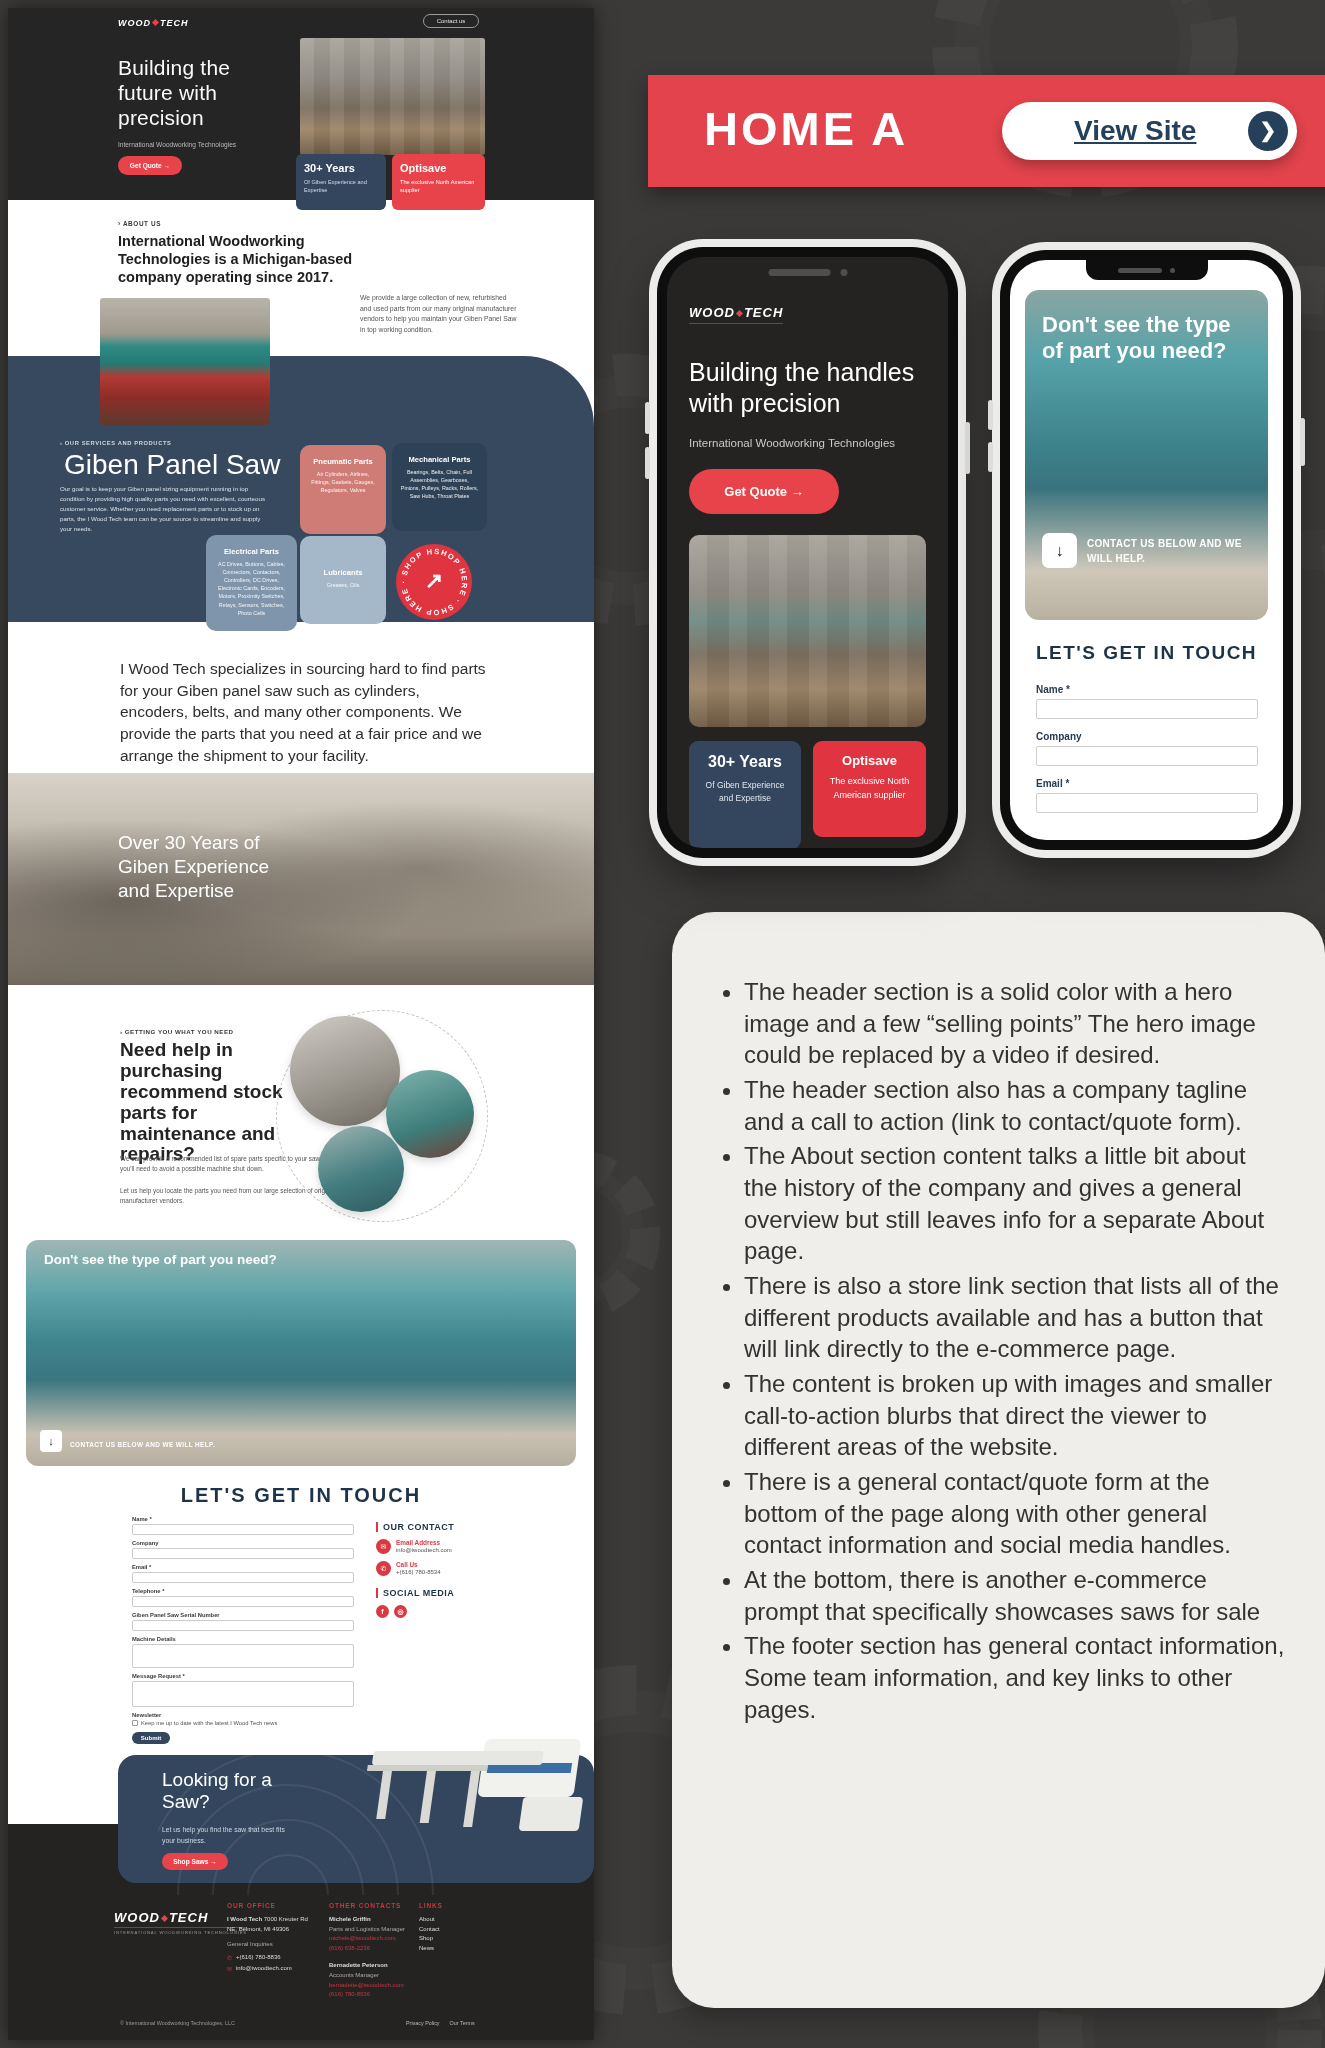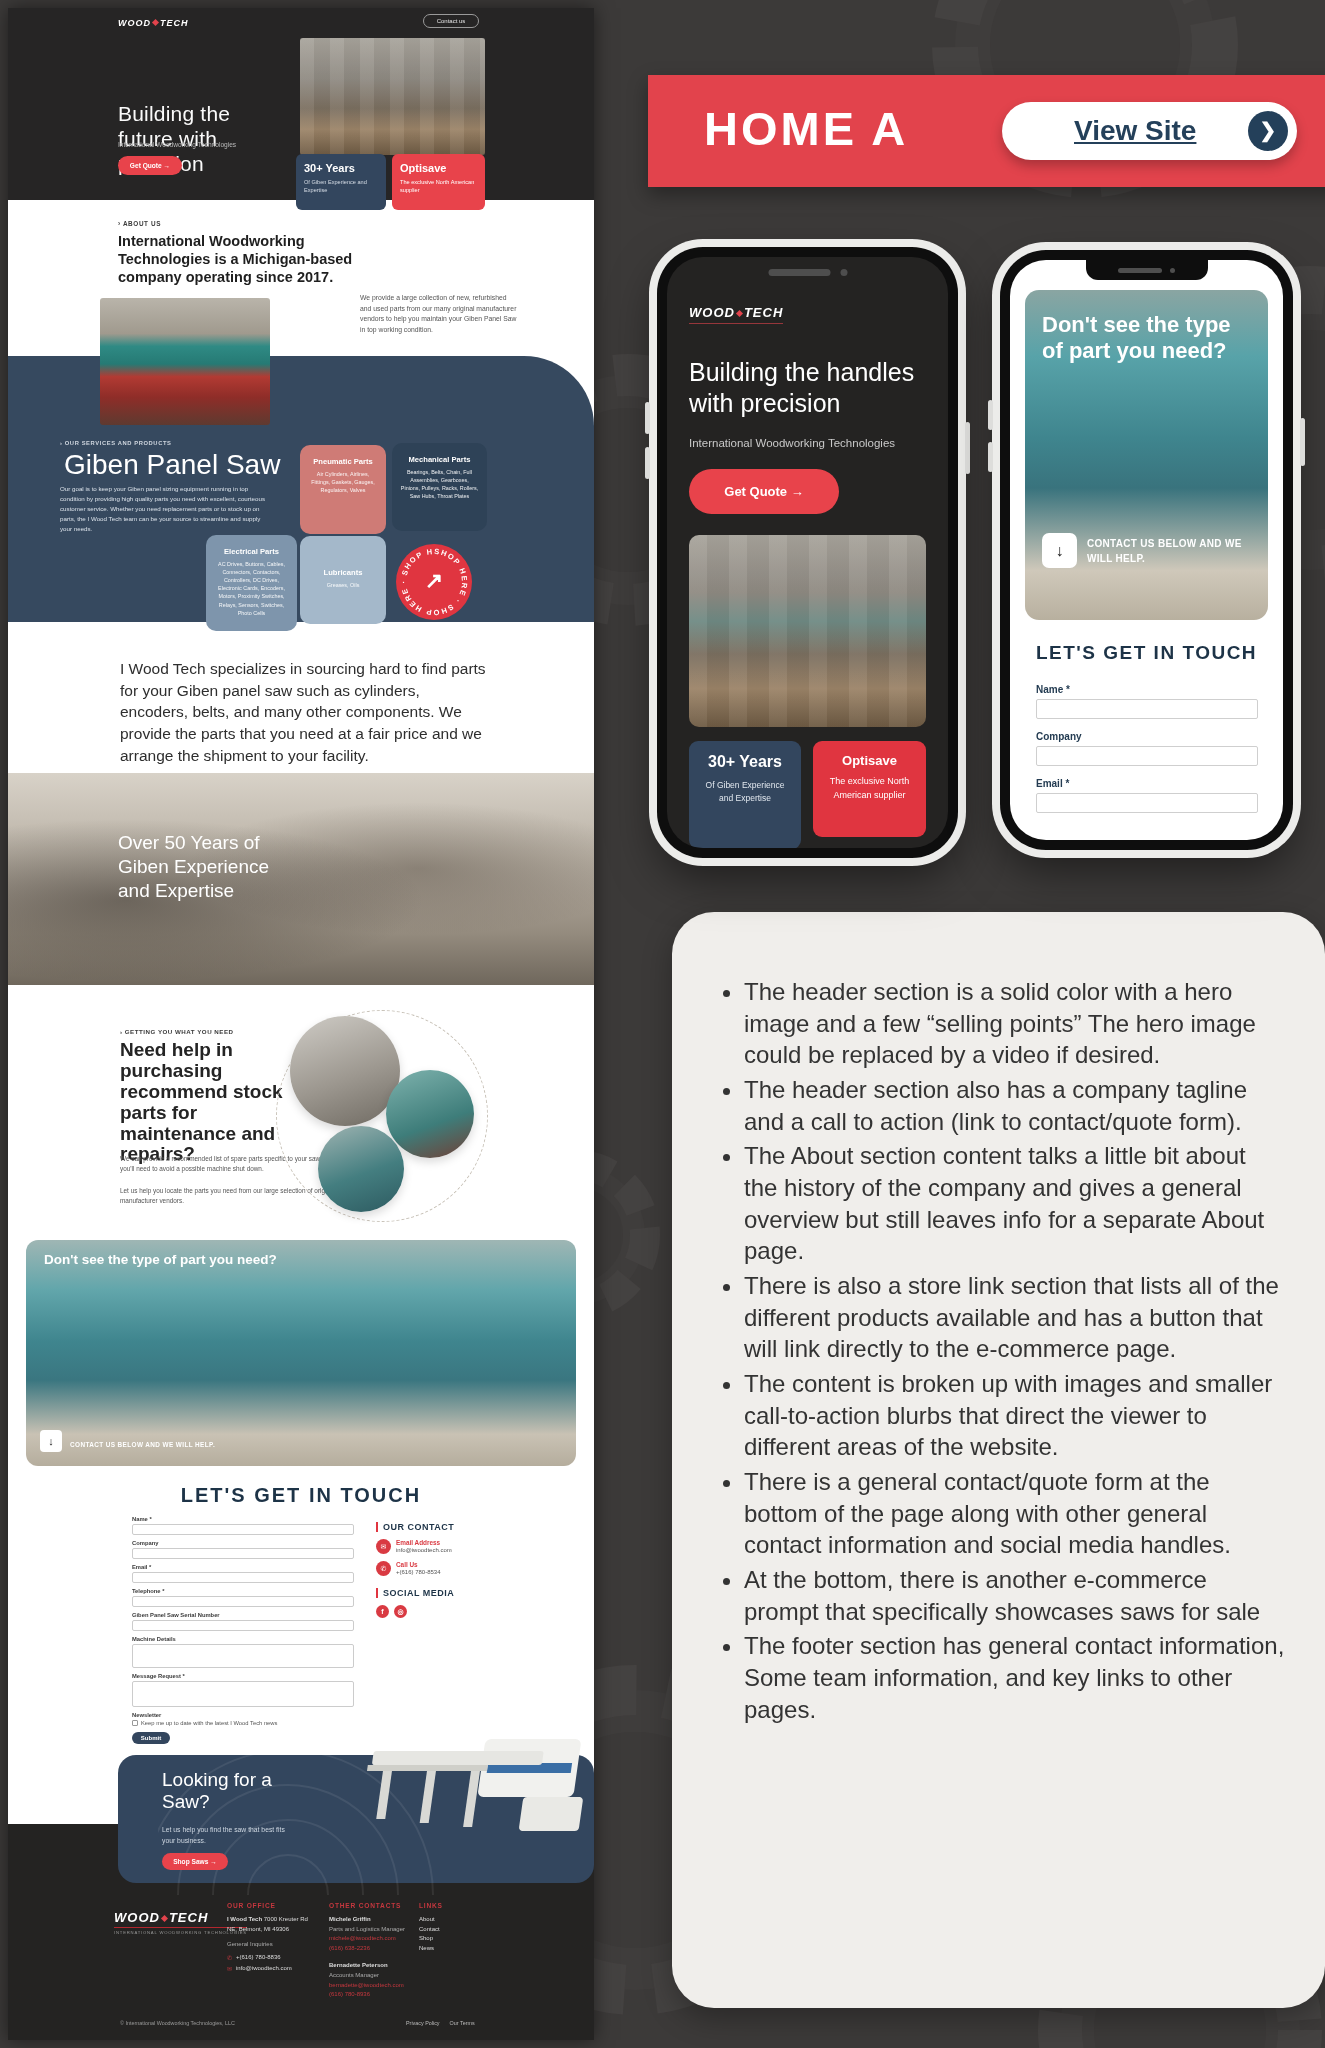--- a/index.html
+++ b/index.html
@@ -6,21 +6,21 @@
   *{box-sizing:border-box;font-family:"Liberation Sans",sans-serif;}
   #stage{position:relative;width:1325px;height:2048px;background:#3c3a39;overflow:hidden;margin:0 auto;}
   #gears{position:absolute;inset:0;z-index:0;}
 
   
   #site{position:absolute;left:8px;top:8px;width:586px;height:2032px;background:#fff;z-index:2;overflow:hidden;box-shadow:0 0 18px rgba(0,0,0,.5);}
   .s-hero{position:absolute;left:0;top:0;width:586px;height:192px;background:#262525;}
   .s-logo{position:absolute;left:110px;top:10px;color:#fff;font-size:9px;font-weight:bold;font-style:italic;letter-spacing:1px;}
   .saw-sq{display:inline-block;width:5px;height:5px;background:#e2434c;transform:rotate(45deg);margin:0 2px 1px 2px;}
   .s-contactbtn{position:absolute;left:415px;top:6px;width:56px;height:14px;border:1px solid #9a9a9a;border-radius:8px;color:#e6e6e6;font-size:6px;text-align:center;line-height:12px;}
-  .s-h1{position:absolute;left:110px;top:48px;color:#fafafa;font-size:21px;line-height:1.18;font-weight:500;letter-spacing:.2px;margin-top:46px;}
+  .s-h1{position:absolute;left:110px;top:48px;color:#fafafa;font-size:21px;line-height:1.18;font-weight:500;letter-spacing:.2px;}
   .s-sub{position:absolute;left:110px;top:133px;color:#b9b9b9;font-size:6.6px;}
   .s-cta{position:absolute;left:110px;top:148px;width:64px;height:19px;background:#e8434b;border-radius:10px;color:#fff;font-size:6.6px;text-align:center;line-height:19px;font-weight:bold;}
   .s-heroimg{position:absolute;left:292px;top:30px;width:185px;height:117px;border-radius:3px;
     background:linear-gradient(180deg,#a8a49c 0%,#8f8a82 35%,#7b6f60 60%,#9c8468 78%,#6e5b44 100%);}
   .s-heroimg:before{content:"";position:absolute;inset:0;background:repeating-linear-gradient(90deg,rgba(255,255,255,.12) 0 14px,rgba(0,0,0,.08) 14px 30px);opacity:.5;}
   .s-cardyears{position:absolute;left:288px;top:146px;width:90px;height:56px;background:#33465e;border-radius:6px;color:#fff;padding:8px 8px;}
   .s-cardyears .t{font-size:11px;font-weight:bold;}
   .s-cardyears .d{font-size:5.6px;color:#d6dde6;margin-top:4px;line-height:1.5;}
   .s-cardopti{position:absolute;left:384px;top:146px;width:93px;height:56px;background:#e8434b;border-radius:6px;color:#fff;padding:8px 8px;}
   .s-cardopti .t{font-size:11px;font-weight:bold;}
@@ -236,21 +236,21 @@
           </defs>
         <text font-size="7.5" fill="#ffffff" font-weight="bold" letter-spacing="1.5"><textPath href="#circ">SHOP HERE · SHOP HERE · SHOP HERE ·</textPath></text>
       </svg>
       <div class="arrow">↗</div>
     </div>
 
     <div class="s-specialize">I Wood Tech specializes in sourcing hard to find parts for your Giben panel saw such as cylinders, encoders, belts, and many other components. We provide the parts that you need at a fair price and we arrange the shipment to your facility.</div>
 
     <div class="s-exp">
       <h3>
-        <div>Over 50 Years of</div>
+        <div>Over 30 Years of</div>
         <div>Giben Experience</div>
         <div>and Expertise</div>
       </h3>
     </div>
 
     <div class="s-nh-label"><span>›</span> <span>GETTING YOU WHAT YOU NEED</span></div>
     <div class="s-nh-h">Need help in purchasing recommend stock parts for maintenance and repairs?</div>
     <div class="s-nh-p1">We can provide a recommended list of spare parts specific to your saw that you'll need to avoid a possible machine shut down.</div>
     <div class="s-nh-p2">Let us help you locate the parts you need from our large selection of original manufacturer vendors.</div>
     <div class="nh-ring"></div>

